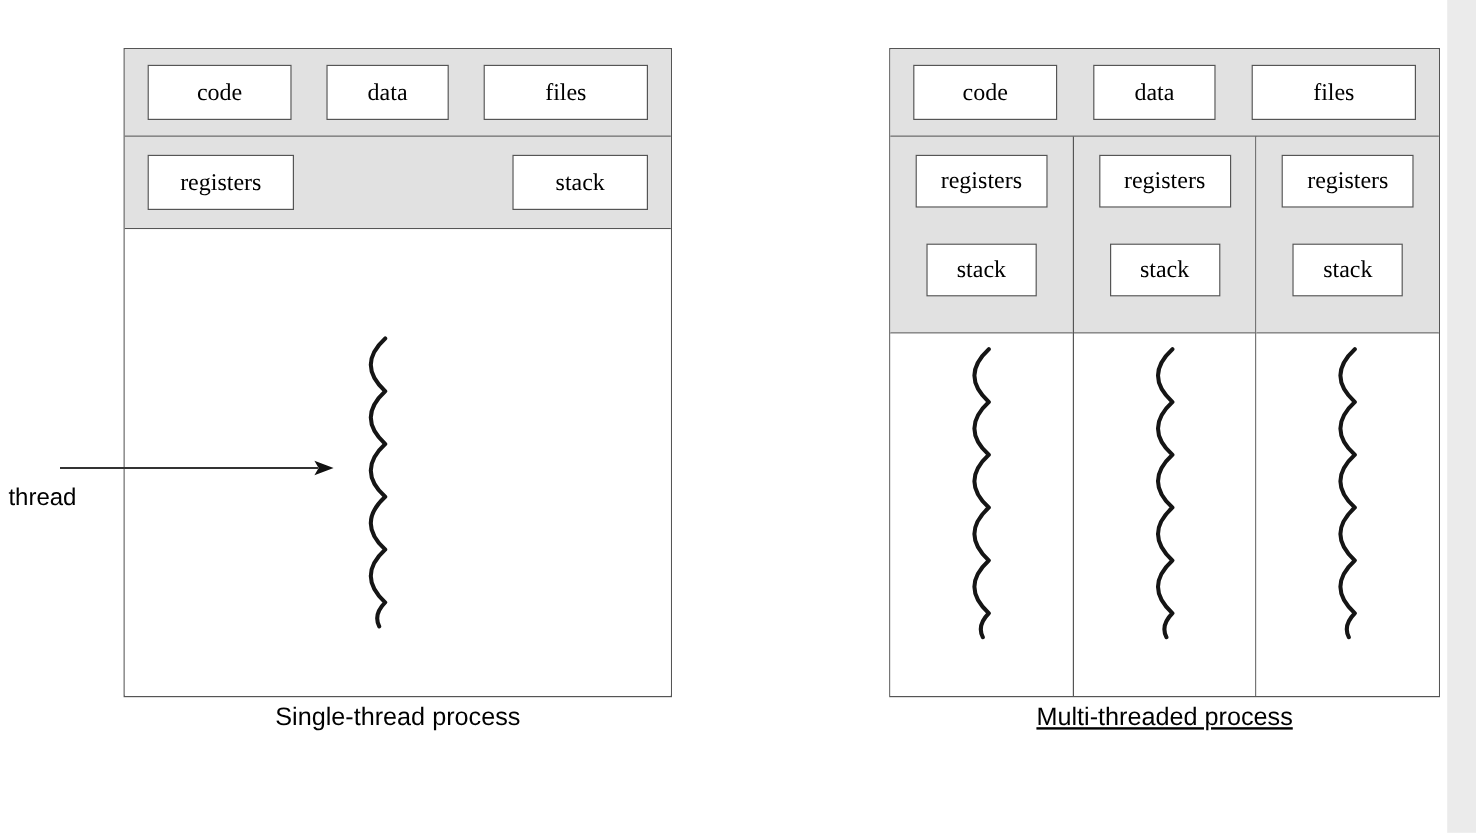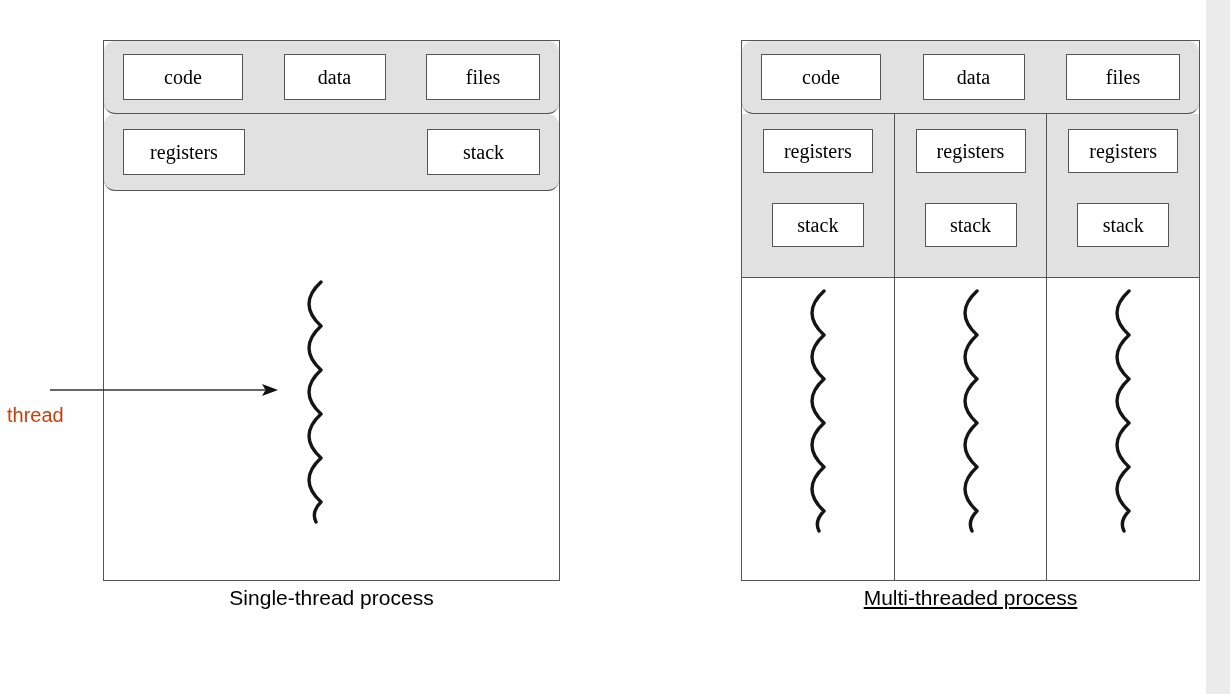--- a/index.html
+++ b/index.html
@@ -26,35 +26,35 @@
   .process-box{
     position:absolute;top:40px;height:541px;
     background:#fff;border:1.5px solid var(--box-border);
   }
   .process-box.left{left:103px;width:457px;}
   .process-box.right{left:741px;width:459px;}
 
   .band{
     background:var(--band-gray);
     border-bottom:1.5px solid var(--box-border);
-    display:flex;align-items:center;border-radius:11px;
+    display:flex;align-items:center;
   }
   .top-band{height:73px;justify-content:space-between;padding:0 19px;}
   .second-band{height:77px;justify-content:space-between;padding:0 19px;}
 
   .label-box{
     background:#fff;border:1.5px solid var(--box-border);
     font-family:"Liberation Serif", serif;
     font-size:20px;line-height:1;color:#000;
     display:flex;align-items:center;justify-content:center;
     height:46px;
   }
   .w-code{width:120px;}
   .w-data{width:102px;}
-  .w-files{width:114px;}
+  .w-files{width:137px;}
   .w-registers{width:122px;}
   .w-stack{width:113px;}
   .w-registers-sm{width:110px;height:44px;}
   .w-stack-sm{width:92px;height:44px;}
 
   .thread-area{
     position:relative;height:388px;background:#fff;
   }
   .squiggle{
     color:var(--ink);display:block;
@@ -81,21 +81,21 @@
     flex:1;background:#fff;
     display:flex;justify-content:center;align-items:flex-start;
     padding-top:8px;
   }
 
   .thread-arrow{
     position:absolute;left:48px;top:382px;
   }
   .thread-label{
     position:absolute;left:7px;top:404px;
-    font-size:20px;color:#c2410c;
+    font-size:20px;color:#000000;
   }
 
   .caption{
     position:absolute;top:586px;text-align:center;
     font-size:21px;color:#000;
   }
   .caption.left{left:103px;width:457px;}
   .caption.right{left:741px;width:459px;text-decoration:underline;}
 </style>
 </head>

